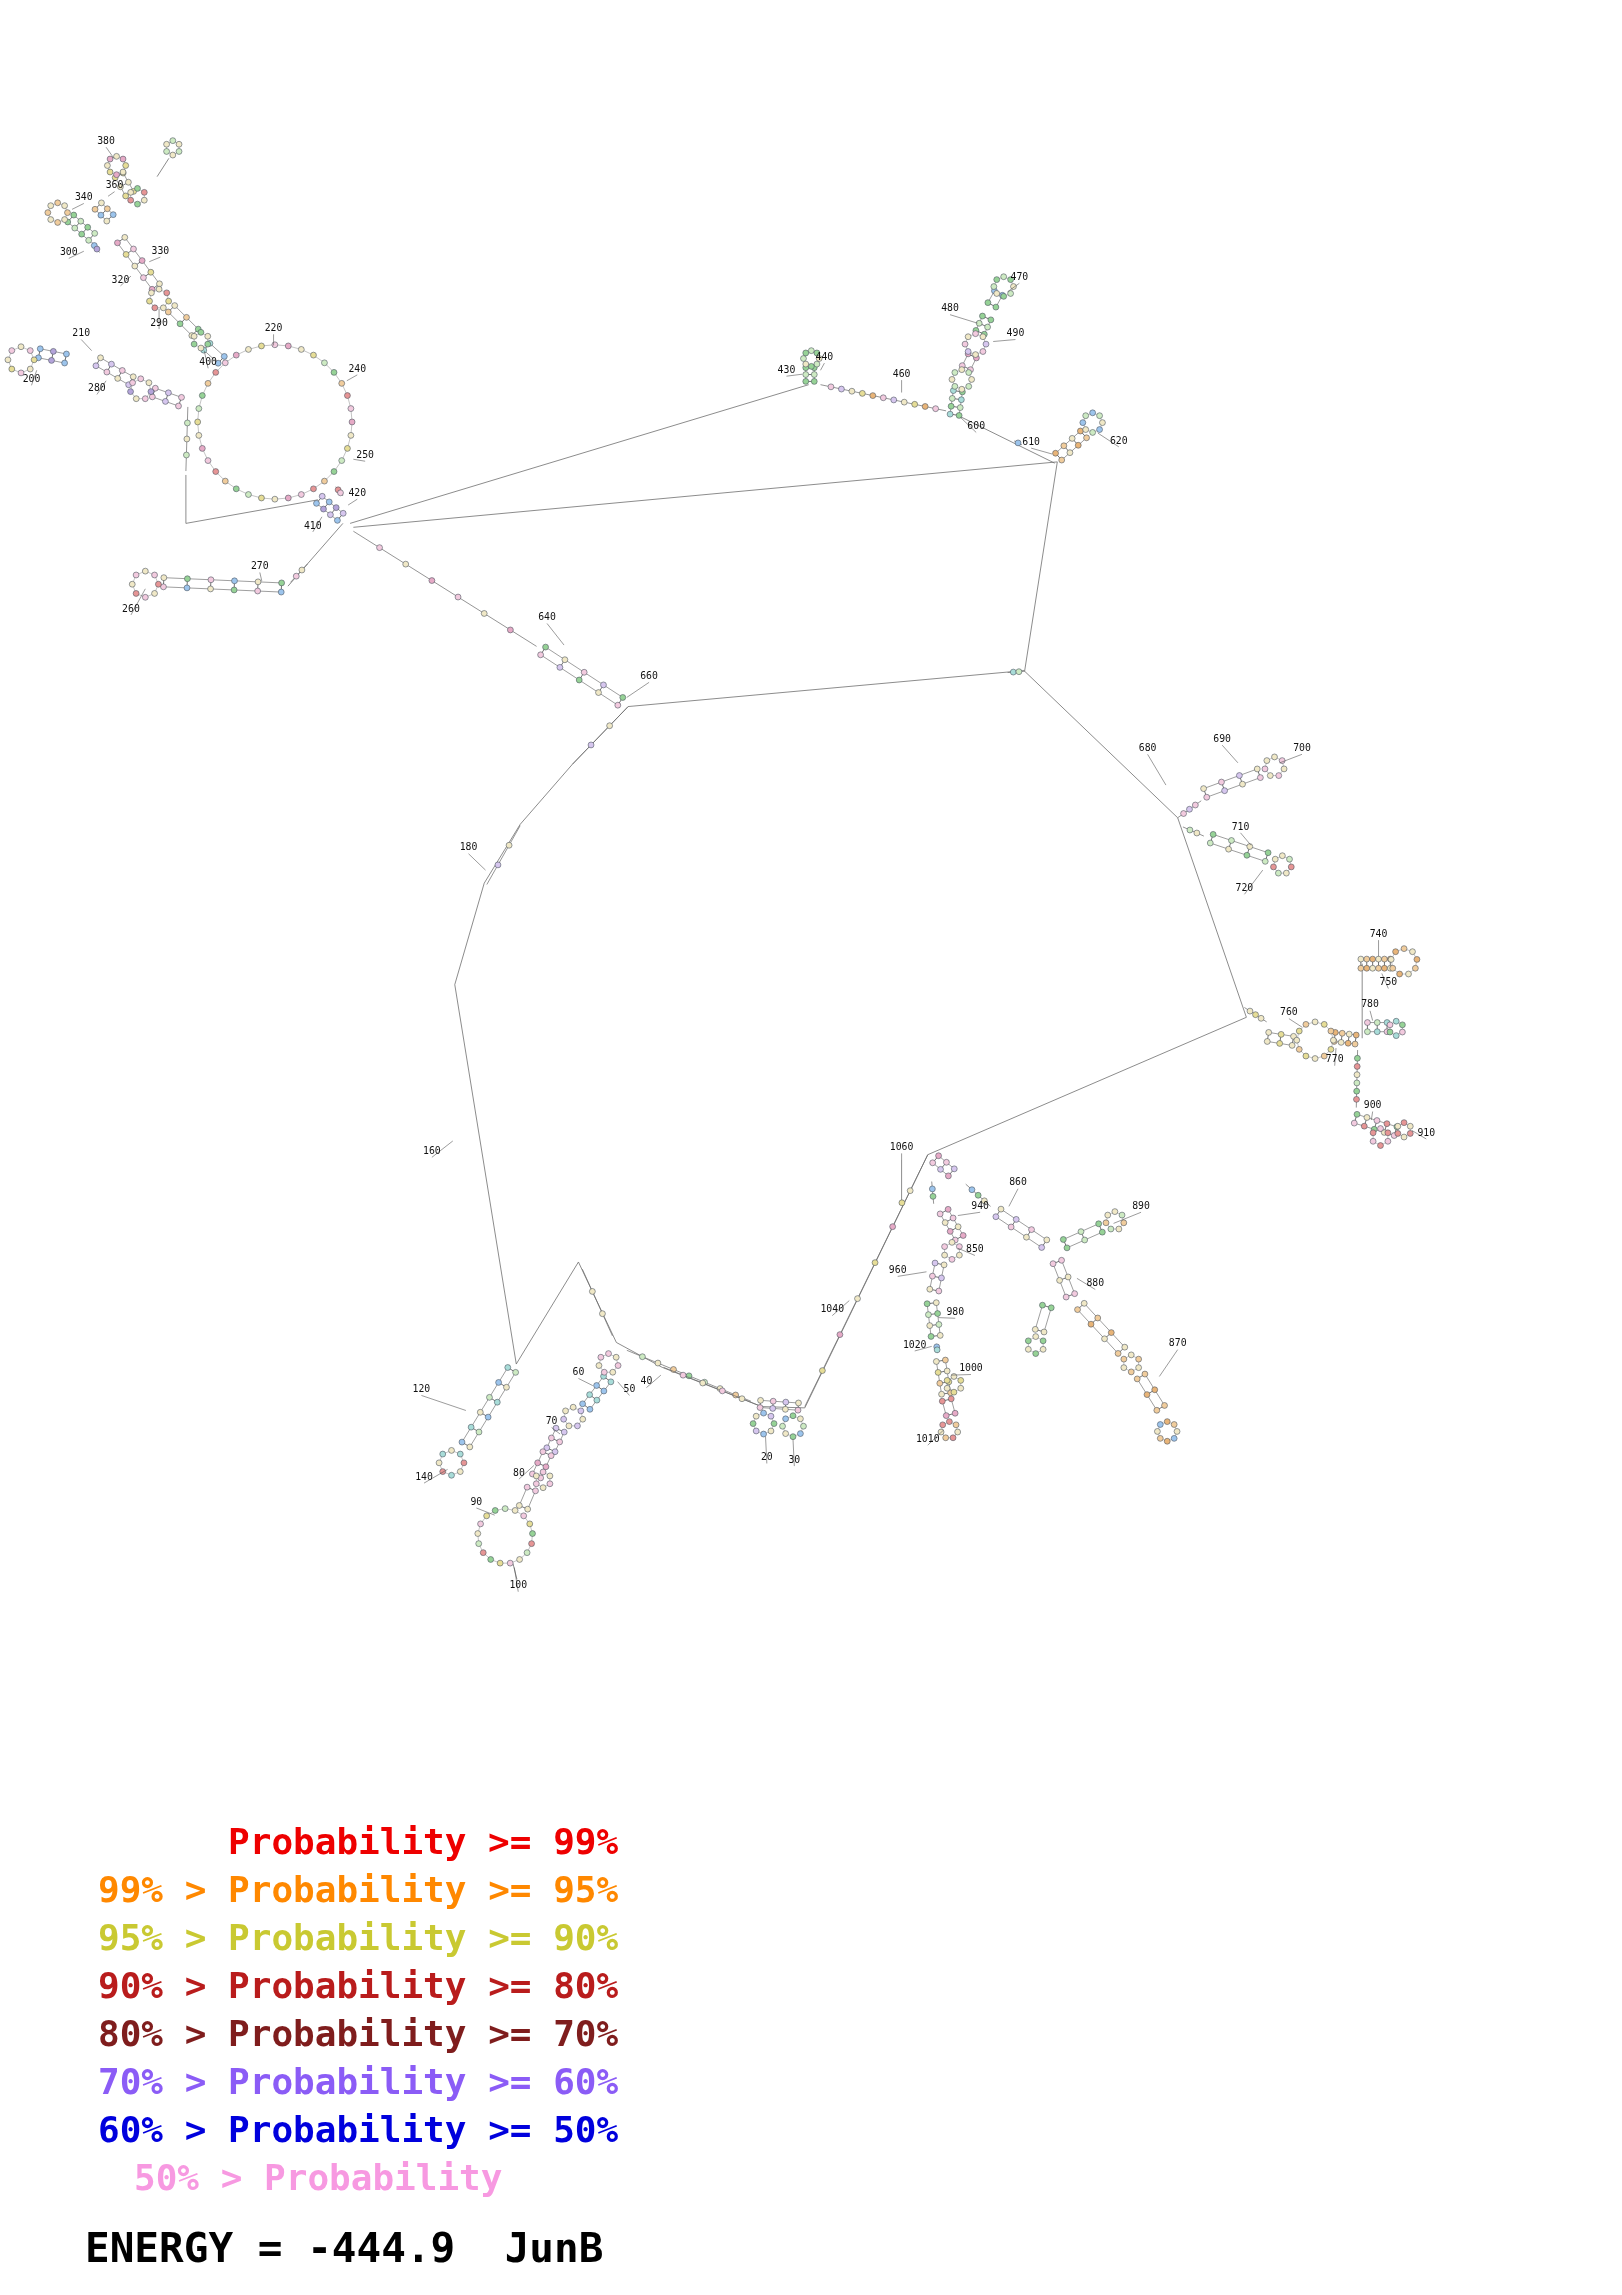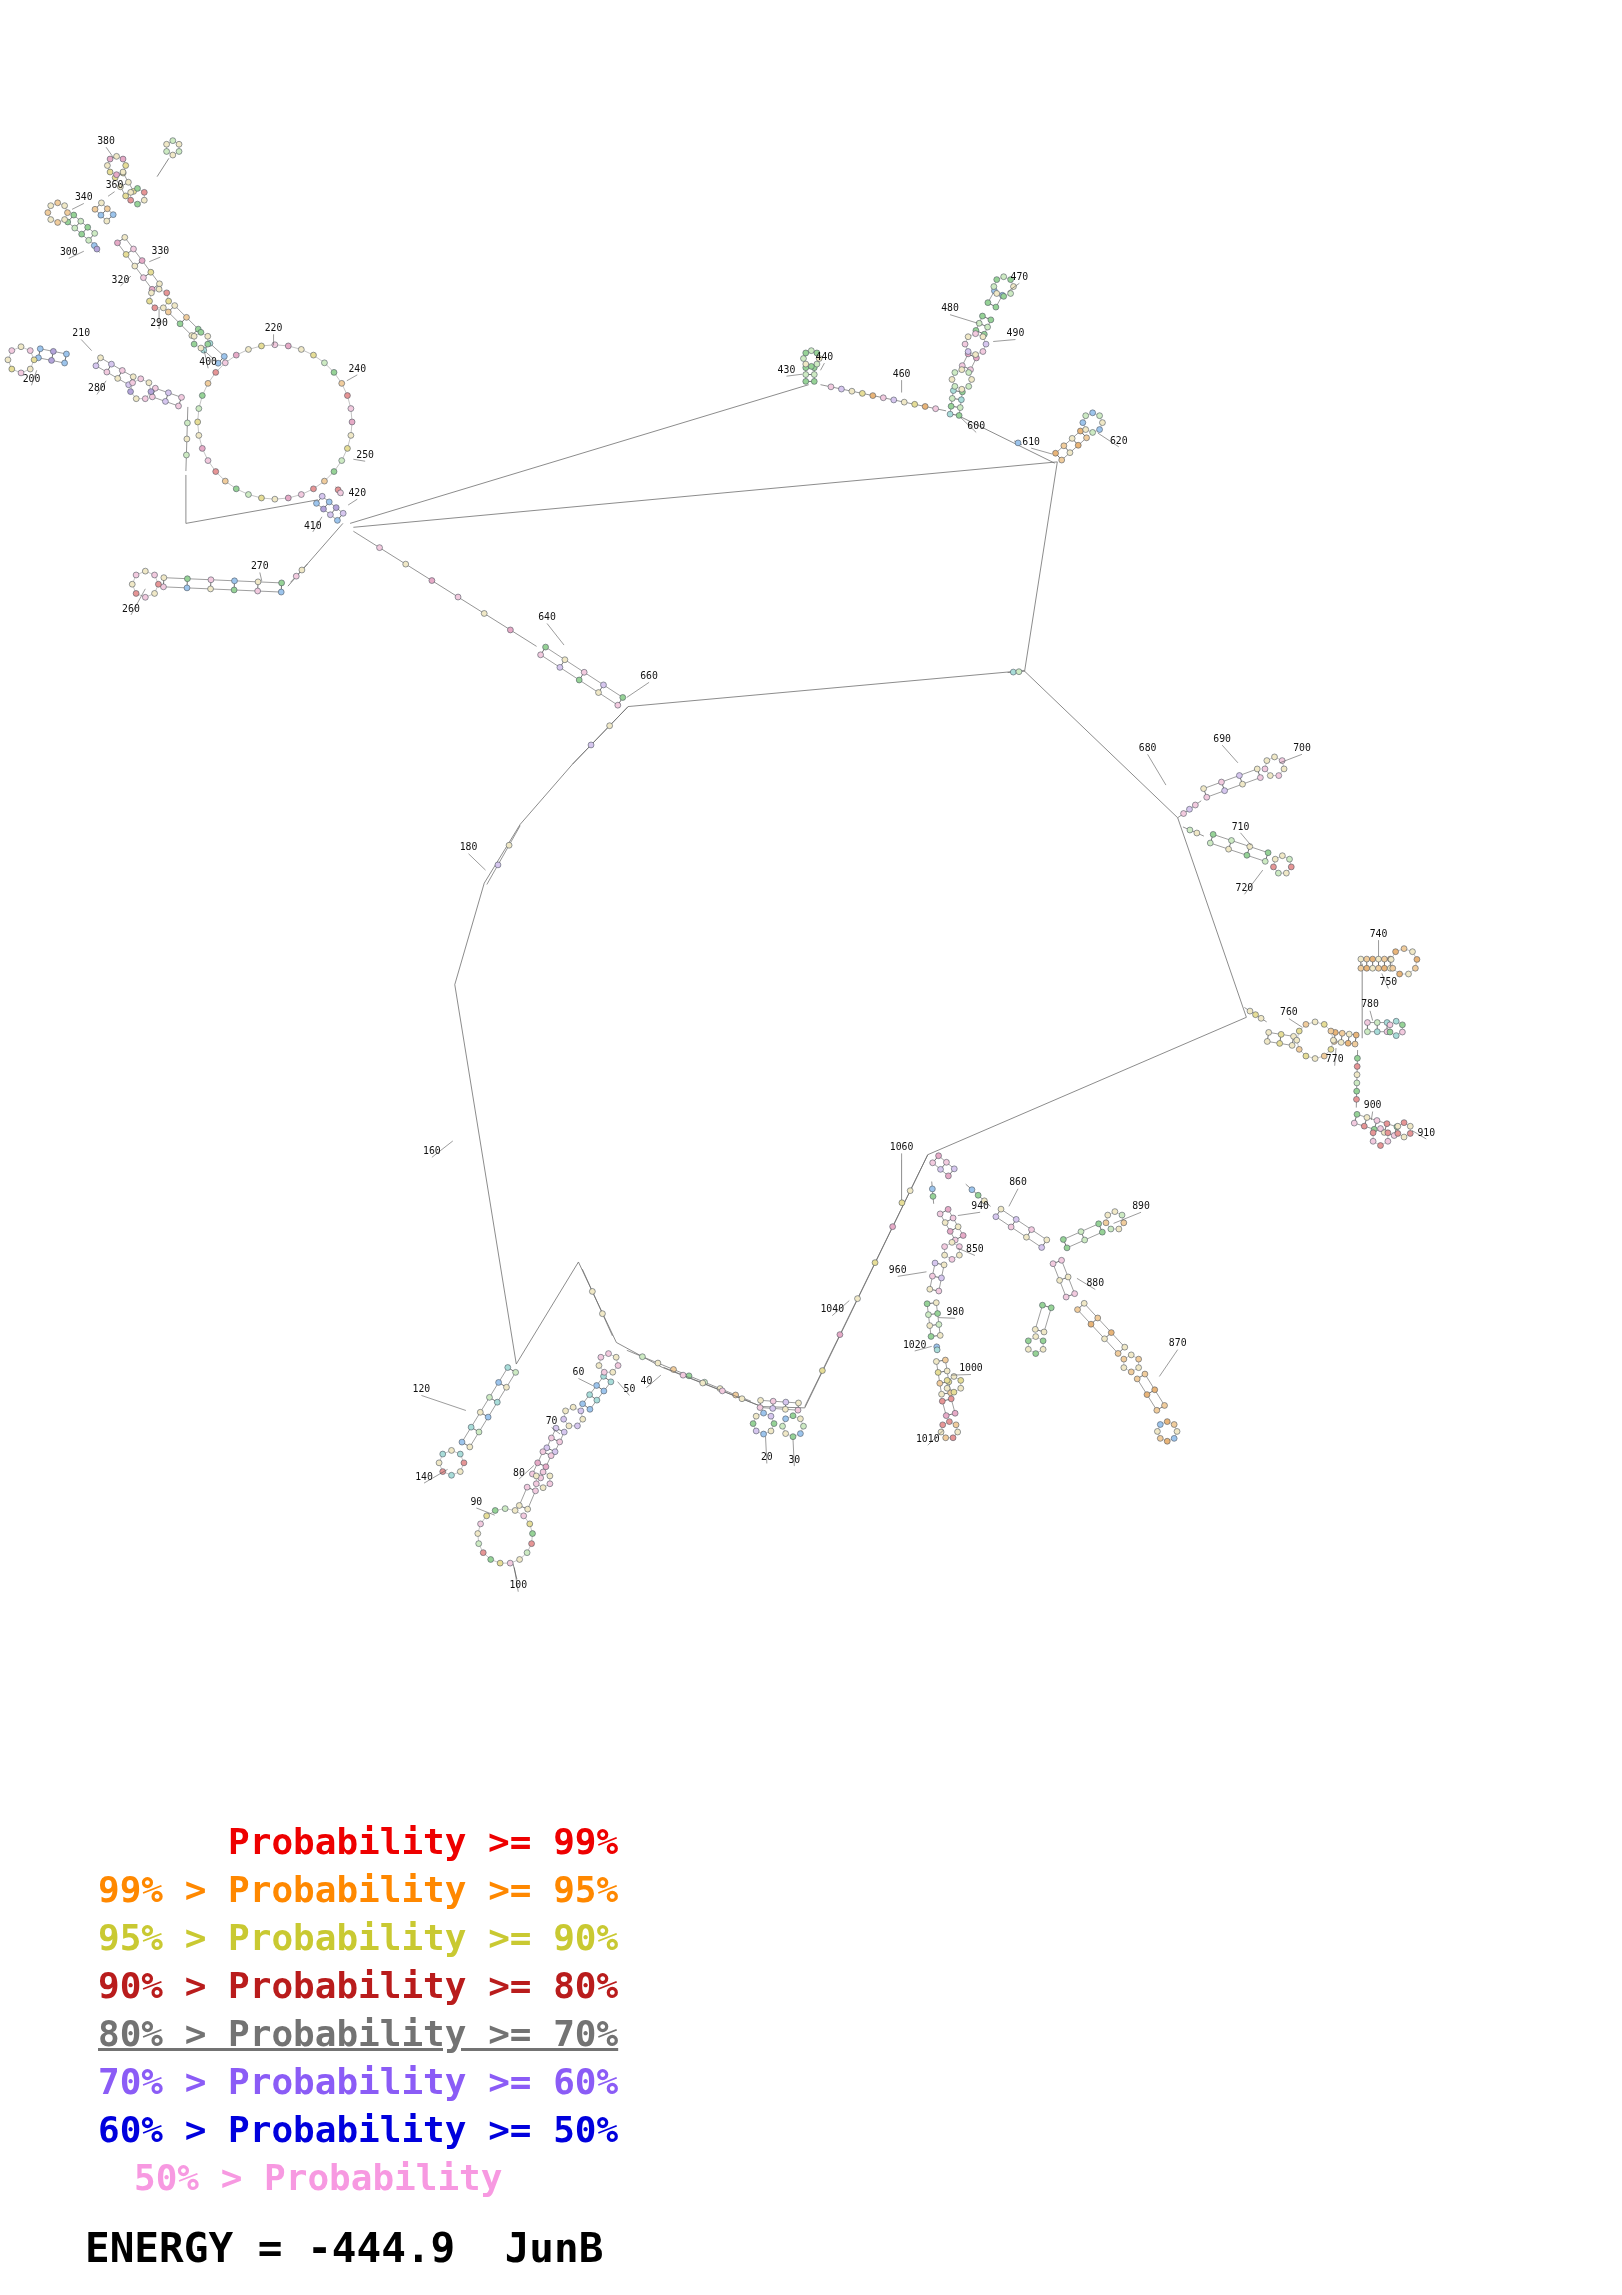--- a/index.html
+++ b/index.html
@@ -1152,20 +1152,20 @@
         <text x="1272" y="2006" text-anchor="middle" class="poslbl">1040</text>
         <line x1="1378" y1="1763" x2="1378" y2="1772" stroke="#555555" stroke-width="0.9"></line>
         <text x="1378" y="1758" text-anchor="middle" class="poslbl">1060</text>
       </g>
     </svg>
   <div class="legend" id="legend">
       <div class="legend-row" style="color: rgb(238, 0, 0); padding-left: 6ch;">Probability &gt;= 99%</div>
       <div class="legend-row" style="color: rgb(255, 136, 0); text-align: right;">99% &gt; Probability &gt;= 95%</div>
       <div class="legend-row" style="color: rgb(201, 201, 50);">95% &gt; Probability &gt;= 90%</div>
       <div class="legend-row" style="color: #b91c1c;">90% &gt; Probability &gt;= 80%</div>
-      <div class="legend-row" style="color: #737373; text-decoration: underline;">80% &gt; Probability &gt;= 70%</div>
+      <div class="legend-row" style="color: #7f1d1d;">80% &gt; Probability &gt;= 70%</div>
       <div class="legend-row" style="color: #8b5cf6;">70% &gt; Probability &gt;= 60%</div>
       <div class="legend-row" style="color: rgb(0, 0, 221); text-align: right;">60% &gt; Probability &gt;= 50%</div>
       <div class="legend-row" style="color: rgb(247, 153, 225); margin-left: 36px;">50% &gt; Probability</div>
     </div>
   <div class="energy">ENERGY = -444.9  JunB</div>
 </div>
 
 
 </body></html>

